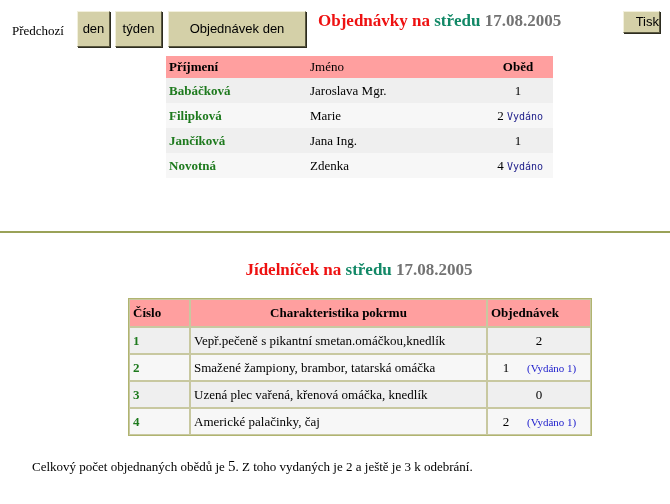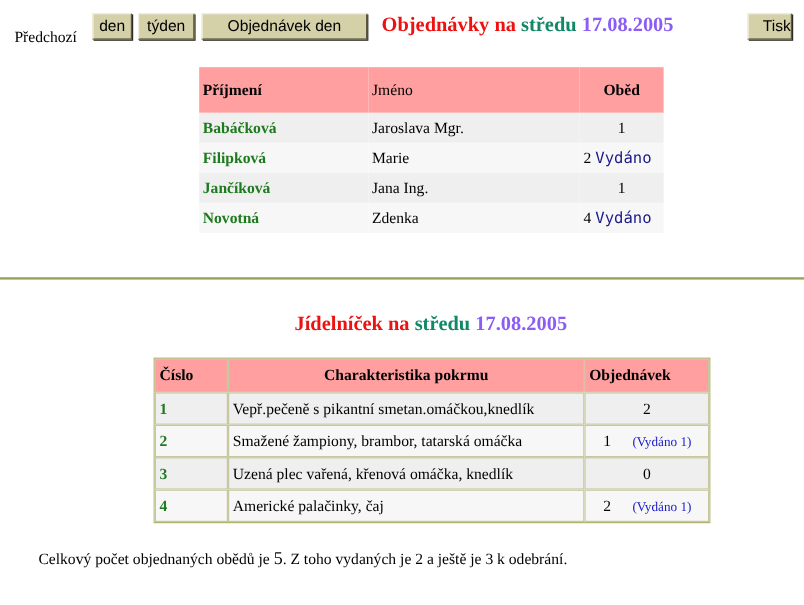--- a/index.html
+++ b/index.html
@@ -3,51 +3,51 @@
   <meta charset="utf-8">
   <style>
     html, body { margin: 0; padding: 0; }
     body {
       width: 670px; height: 504px; background: #ffffff; position: relative; overflow: hidden;
       font-family: "Liberation Serif", "DejaVu Serif", serif; font-size: 13px; color: #000;
     }
     .topbar { position: absolute; left: 12px; top: 11px; height: 24px; }
     .prev-label { position: absolute; left: 0; top: 12px; font-size: 13px; white-space: nowrap; }
     .btn {
-      position: absolute; top: 0; height: 22px; box-sizing: border-box;
+      position: absolute; top: 0; height: 36px; box-sizing: border-box;
       background: #d4d0a8; border: 1px solid; border-color: #f2f0dc #5a5840 #5a5840 #f2f0dc;
       box-shadow: 1px 1px 0 #2d2c20;
       font-family: "Liberation Sans", "DejaVu Sans", sans-serif; font-size: 13px;
       color: #000; text-align: center; line-height: 20px; padding: 0; cursor: pointer;
     }
     .btn-den { left: 65px; width: 33px; }
     .btn-tyden { left: 103px; width: 47px; }
     .btn-next { left: 156px; width: 138px; }
     .btn-print { position: absolute; left: 623px; top: 11px; width: 37px; height: 22px; text-align: right; }
     .title1 {
       position: absolute; left: 318px; top: 11px; font-size: 17px; font-weight: bold; white-space: nowrap;
     }
     .t-red { color: #ee1111; }
     .t-green { color: #118866; text-align: right; }
-    .t-blue { color: #8b5cf6; }
+    .t-blue { color: #737373; }
 
     table.orders {
       position: absolute; left: 166px; top: 56px; width: 387px; border-collapse: collapse;
       font-size: 13px;
     }
-    table.orders th { background: #ff9f9f; height: 38px; text-align: left; padding: 0 3px; }
+    table.orders th { background: #ff9f9f; height: 22px; text-align: left; padding: 0 3px; }
     table.orders td { height: 25px; padding: 0 3px; }
     table.orders tr.odd td { background: #efefef; }
     table.orders tr.even td { background: #f7f7f7; }
     .surname { color: #1e7a1e; font-weight: bold; }
     .col-name { width: 170px; font-weight: normal !important; }
     .col-obed { text-align: center !important; width: 64px; }
     td.obed { text-align: right; padding-right: 10px !important; }
     td.obed.plain { text-align: center; padding-right: 3px !important; }
-    .vydano { color: #1a1a88; font-family: "DejaVu Sans Mono", monospace; font-size: 13px; }
+    .vydano { color: #1a1a88; font-family: "DejaVu Sans Mono", monospace; font-size: 10px; }
 
     hr.sep {
       position: absolute; left: 0; top: 231px; width: 670px; margin: 0; border: 0;
       border-top: 2px solid #9aa258;
     }
     .title2 {
       position: absolute; left: 0; top: 260px; width: 718px; text-align: center;
       font-size: 17px; font-weight: bold; white-space: nowrap;
     }
     table.menu {

